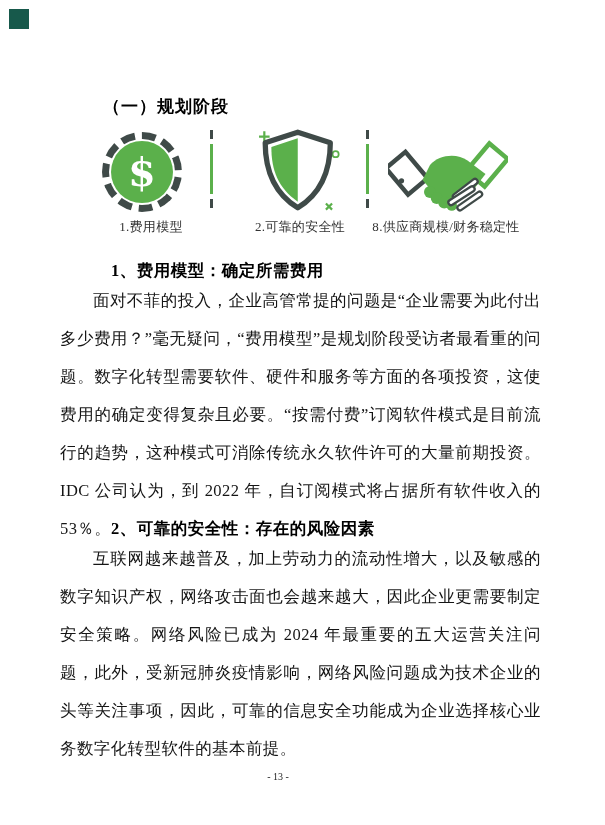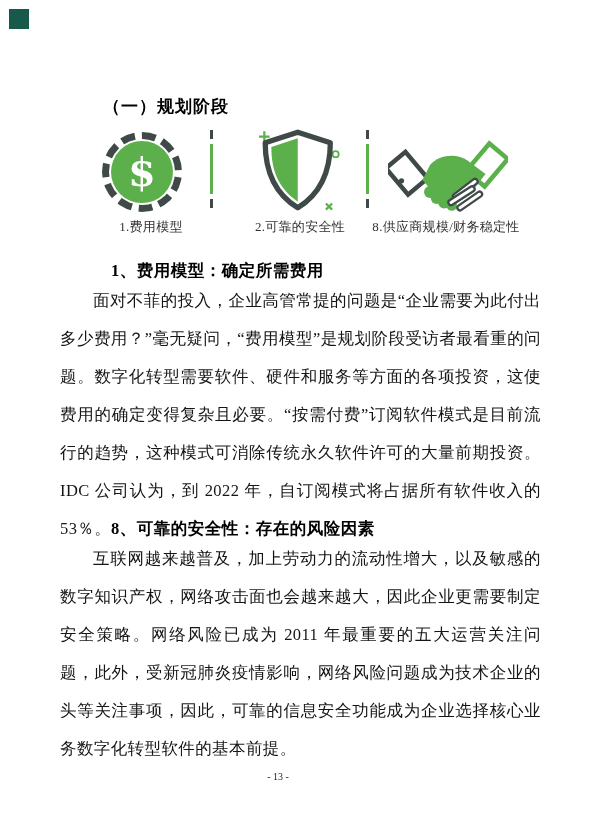--- a/index.html
+++ b/index.html
@@ -90,16 +90,16 @@
   </g>
 </svg>
 
 <div class="icon-label l1">1.费用模型</div>
 <div class="icon-label l2">2.可靠的安全性</div>
 <div class="icon-label l3">8.供应商规模/财务稳定性</div>
 
 <h3 class="sub-heading sh-1">1、费用模型：确定所需费用</h3>
 <p class="para p-1">面对不菲的投入，企业高管常提的问题是“企业需要为此付出多少费用？”毫无疑问，“费用模型”是规划阶段受访者最看重的问题。数字化转型需要软件、硬件和服务等方面的各项投资，这使费用的确定变得复杂且必要。“按需付费”订阅软件模式是目前流行的趋势，这种模式可消除传统永久软件许可的大量前期投资。IDC 公司认为，到 2022 年，自订阅模式将占据所有软件收入的 53％。</p>
 
-<h3 class="sub-heading sh-2">8、可靠的安全性：存在的风险因素</h3>
-<p class="para p-2">互联网越来越普及，加上劳动力的流动性增大，以及敏感的数字知识产权，网络攻击面也会越来越大，因此企业更需要制定安全策略。网络风险已成为 2011 年最重要的五大运营关注问题，此外，受新冠肺炎疫情影响，网络风险问题成为技术企业的头等关注事项，因此，可靠的信息安全功能成为企业选择核心业务数字化转型软件的基本前提。</p>
+<h3 class="sub-heading sh-2">2、可靠的安全性：存在的风险因素</h3>
+<p class="para p-2">互联网越来越普及，加上劳动力的流动性增大，以及敏感的数字知识产权，网络攻击面也会越来越大，因此企业更需要制定安全策略。网络风险已成为 2024 年最重要的五大运营关注问题，此外，受新冠肺炎疫情影响，网络风险问题成为技术企业的头等关注事项，因此，可靠的信息安全功能成为企业选择核心业务数字化转型软件的基本前提。</p>
 
 <div class="footer">- 13 -</div>
 
 </body></html>

